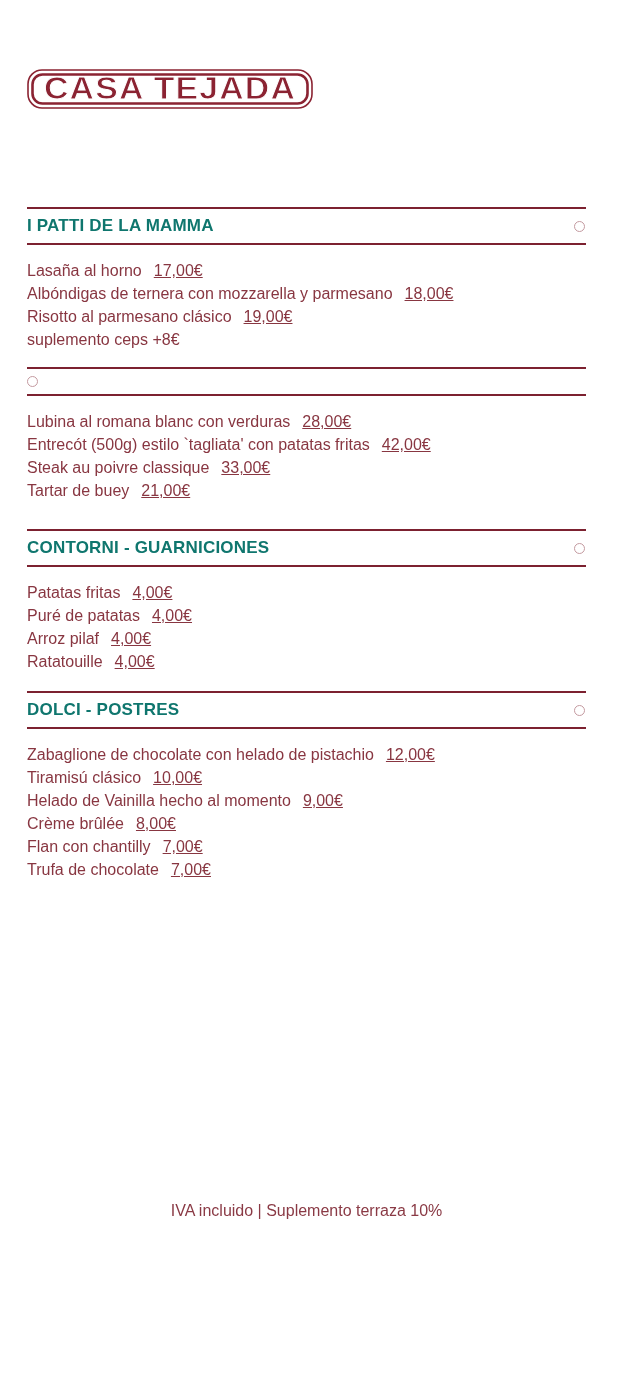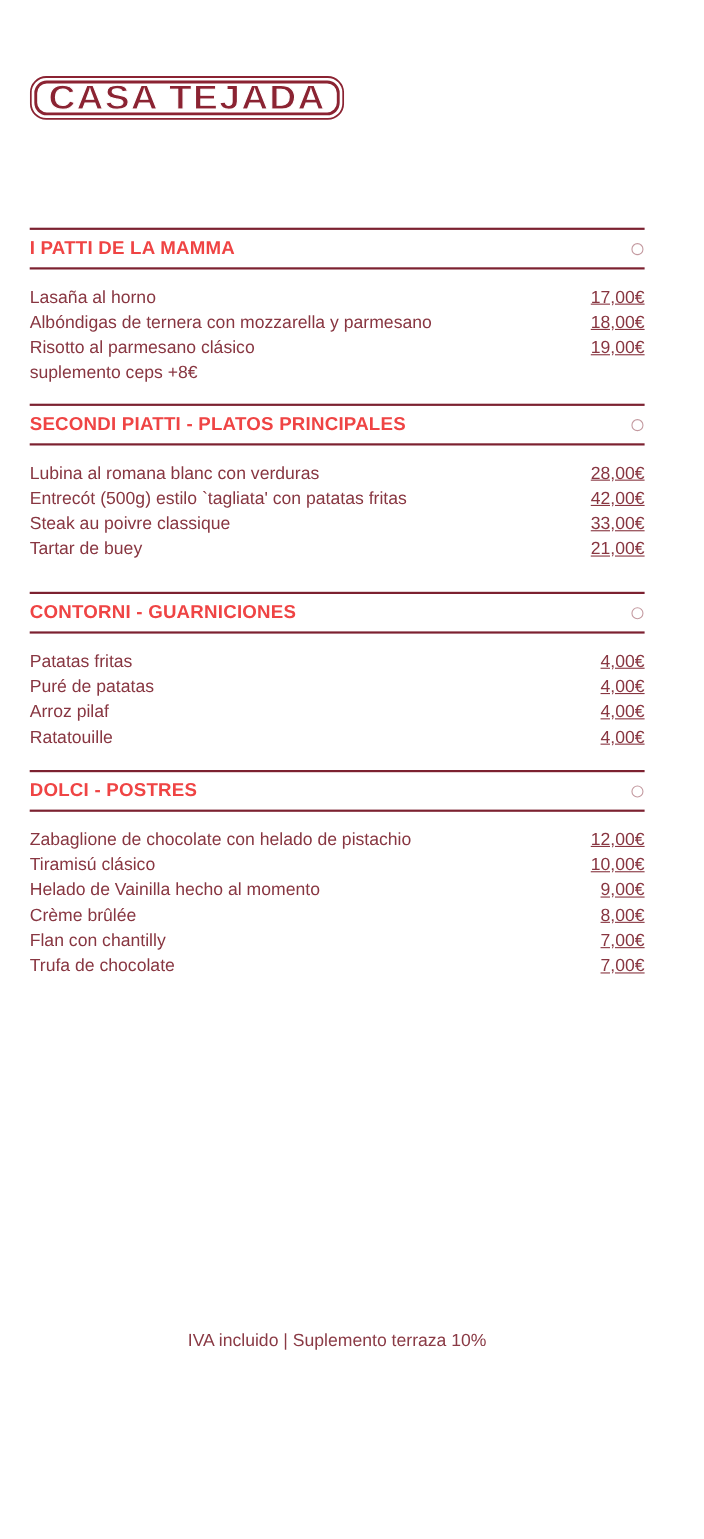--- a/index.html
+++ b/index.html
@@ -36,39 +36,38 @@
     display: flex;
     justify-content: space-between;
     align-items: center;
     padding: 7px 0;
   }
   .section-title {
     margin: 0;
     font-size: 17px;
     font-weight: bold;
     letter-spacing: 0.2px;
-    color: #ef4444;
+    color: #0f766e;
   }
   .circle {
     display: inline-block;
     width: 11px;
     height: 11px;
     border: 1.2px solid #c49aa0;
     border-radius: 50%;
     box-sizing: border-box;
     flex: 0 0 auto;
     margin-right: 1px;
     cursor: pointer;
   }
   .menu-list {
     padding-top: 14px;
   }
   .row {
     display: flex;
-    justify-content: space-between;
     align-items: baseline;
     line-height: 23px;
     font-size: 16px;
     color: #883641;
   }
   .item-name { padding-right: 12px; }
   .item-price { white-space: nowrap; text-decoration: underline; }
   .row.note .item-name { }
   
   .footer {
@@ -110,21 +109,20 @@
         <span class="item-price">19,00€</span>
       </div>
       <div class="row note">
         <span class="item-name">suplemento ceps +8€</span>
       </div>
     </div>
   </section>
 
   <section class="section s2">
     <div class="section-header">
-      <h2 class="section-title">SECONDI PIATTI - PLATOS PRINCIPALES</h2>
       <span class="circle"></span>
     </div>
     <div class="menu-list">
       <div class="row">
         <span class="item-name">Lubina al romana blanc con verduras</span>
         <span class="item-price">28,00€</span>
       </div>
       <div class="row">
         <span class="item-name">Entrecót (500g) estilo `tagliata' con patatas fritas</span>
         <span class="item-price">42,00€</span>

